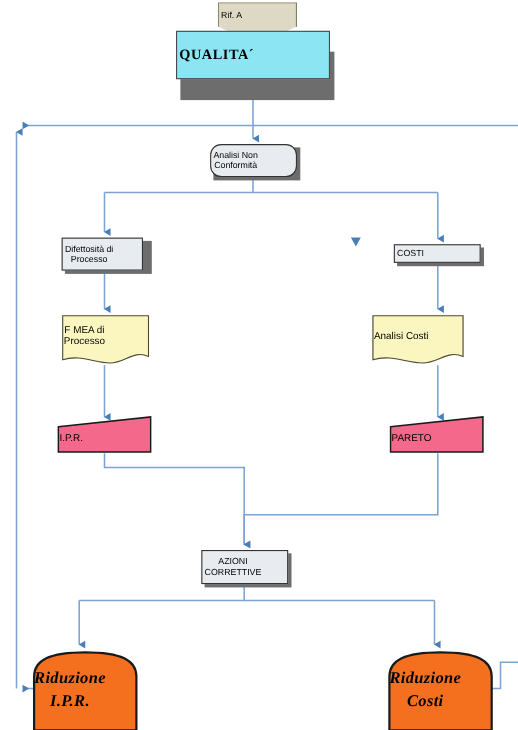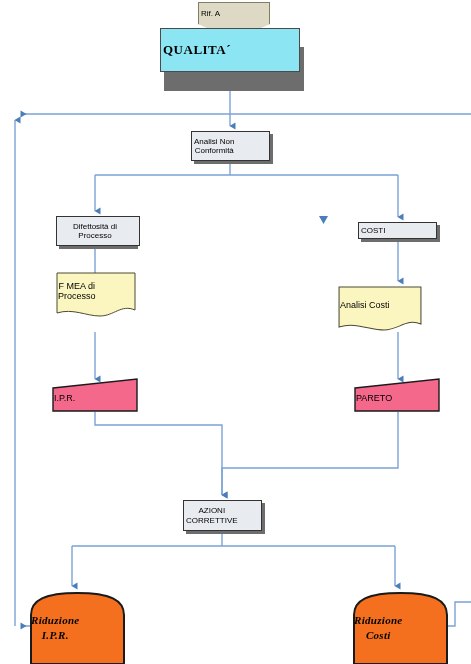--- a/index.html
+++ b/index.html
@@ -94,21 +94,21 @@
   }
   .shape-slant .node-label { margin-top: 6px; }
 
   
   .shape-orange {
     background: transparent;
     border: none;
     font-family: "Liberation Serif", serif;
     font-weight: bold;
     font-style: italic;
-    font-size: 11px;
+    font-size: 15px;
   }
   .shape-orange .orange-svg {
     position: absolute;
     left: 0; top: 0;
     width: 100%; height: 100%;
     z-index: -1;
   }
   .shape-orange .node-label {
     line-height: 1.35;
     letter-spacing: 0.3px;
@@ -183,35 +183,35 @@
   <div class="shadow" style="left:186px; top:503px; width:79px; height:31px;"></div>
 
   <div class="node shape-pentagon" style="left:198px; top:2px; width:72px; height:38px;">
     <span class="node-label">Rif. A</span>
   </div>
 
   <div class="node shape-cyan" style="left:160px; top:28px; width:140px; height:44px;">
     <span class="node-label">QUALITA´</span>
   </div>
 
-  <div class="node shape-grey" style="left:191px; top:131px; width:79px; height:30px;">
+  <div class="node shape-grey" style="left:191px; top:131px; width:79px; height:30px;border-radius:10px;">
     <span class="node-label">Analisi Non
 Conformità</span>
   </div>
 
-  <div class="node shape-grey" style="left:56px; top:216px; width:84px; height:30px;padding-left:14px;">
+  <div class="node shape-grey" style="left:56px; top:216px; width:74px; height:30px;">
     <span class="node-label">Difettosità di
 Processo</span>
   </div>
 
   <div class="node shape-grey" style="left:358px; top:222px; width:79px; height:17px;">
     <span class="node-label">COSTI</span>
   </div>
 
-  <div class="node shape-doc" style="left:56px; top:272px; width:80px; height:46px;">
+  <div class="node shape-doc" style="left:56px; top:286px; width:80px; height:46px;">
     <svg class="doc-svg" viewBox="0 0 80 46" preserveAspectRatio="none">
       <path d="M1,1 L79,1 L79,38 C65,32 58,44 44,44 C30,44 17,36 1,41 Z" fill="#fbf6c0" stroke="#4a4a33" stroke-width="1"></path>
     </svg>
     <span class="node-label">F MEA di
 Processo</span>
   </div>
 
   <div class="node shape-doc" style="left:338px; top:286px; width:84px; height:46px;">
     <svg class="doc-svg" viewBox="0 0 80 46" preserveAspectRatio="none">
       <path d="M1,1 L79,1 L79,38 C65,32 58,44 44,44 C30,44 17,36 1,41 Z" fill="#fbf6c0" stroke="#4a4a33" stroke-width="1"></path>

